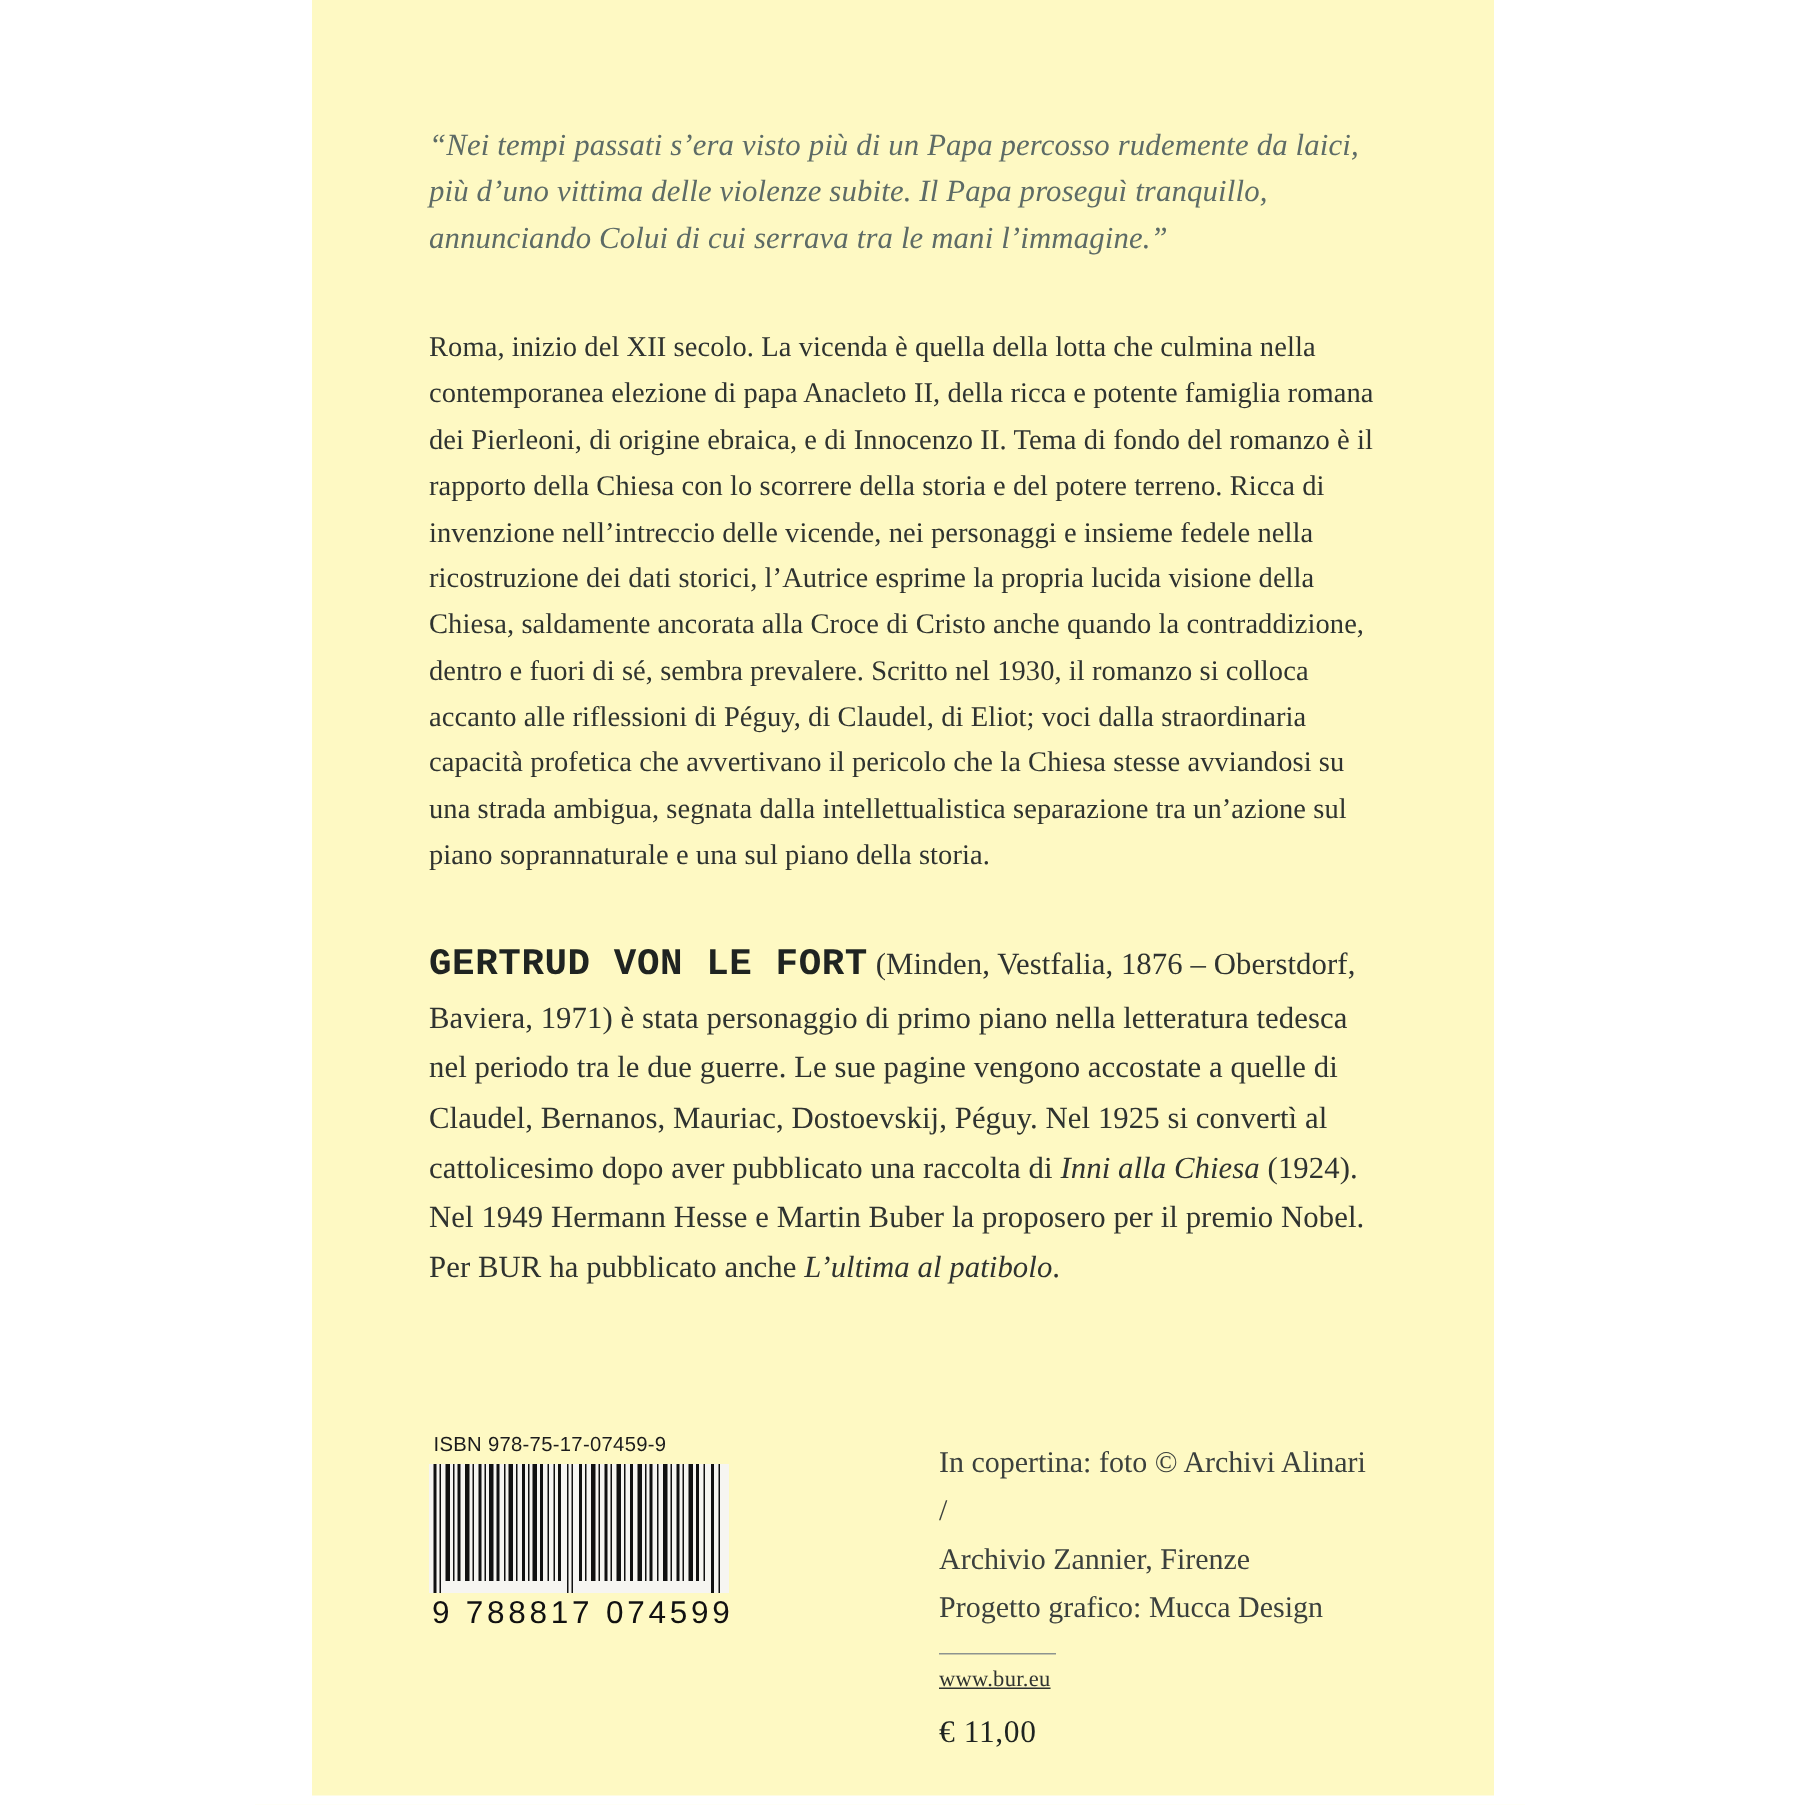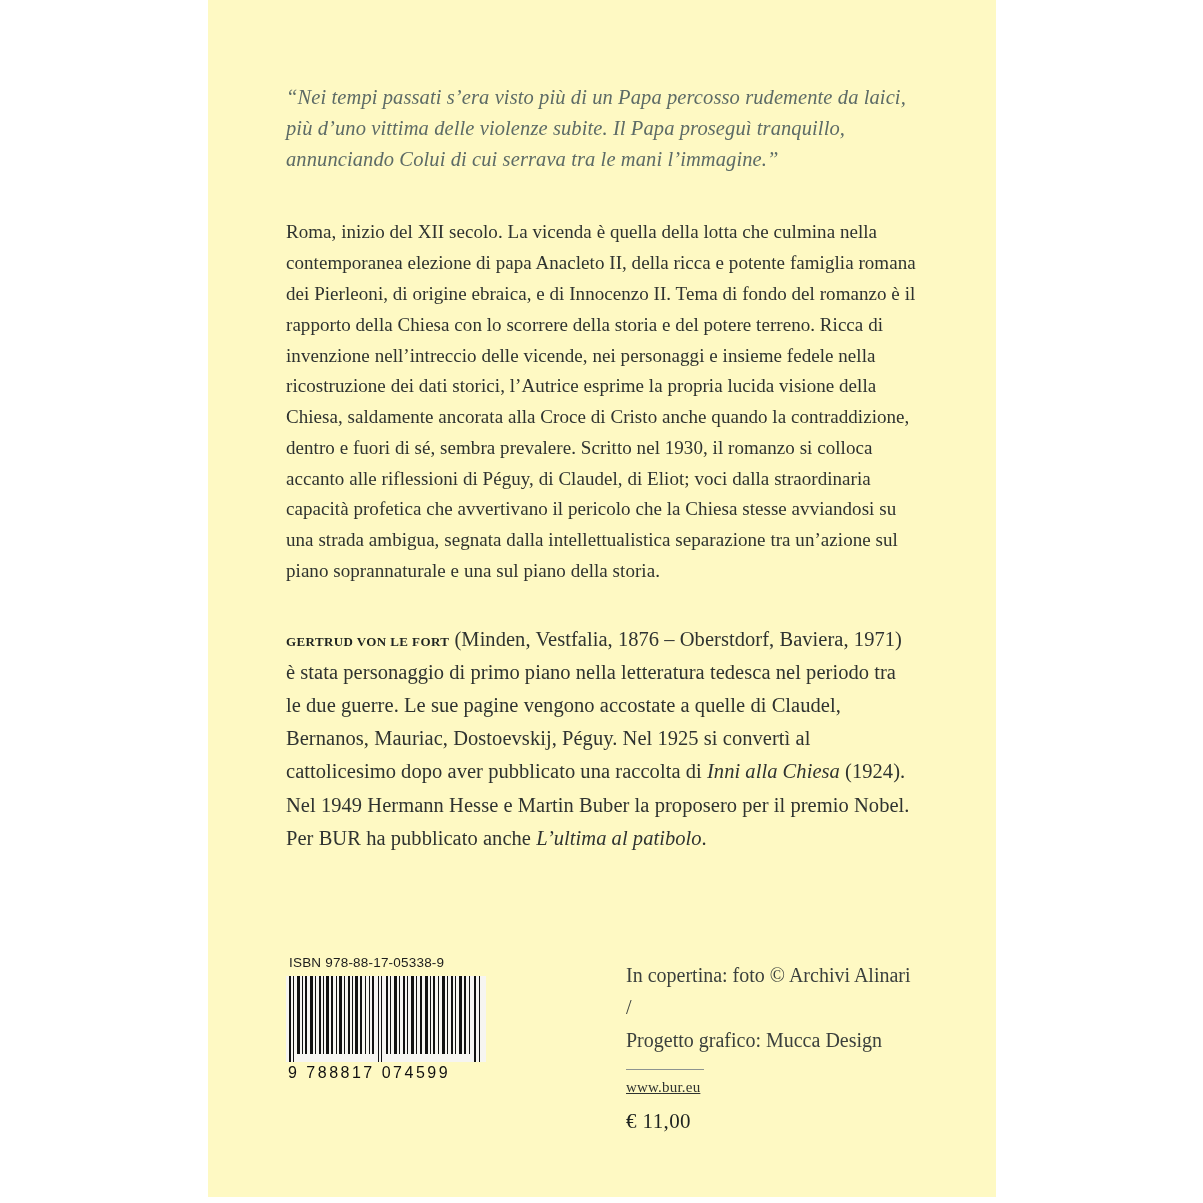--- a/index.html
+++ b/index.html
@@ -57,23 +57,23 @@
 
   .bio {
     font-family: "Liberation Serif", serif;
     font-size: 20.5px;
     line-height: 1.62;
     color: #2f3330;
     margin: 0;
     letter-spacing: 0.05px;
   }
   .bio .author-name {
-    font-family: Liberation Serif, serif;
+    font-family: Liberation Mono, monospace;
     font-weight: bold;
-    font-size: 13px;
+    font-size: 25px;
     letter-spacing: 0.4px;
     color: #1f2421;
     margin-top: 44px;
   }
   .bio em {
     font-style: italic;
   }
 
   
   #bottom {
@@ -98,21 +98,21 @@
     margin-bottom: 6px;
     padding-left: 3px;
   }
   .barcode {
     width: 200px;
     height: 86px;
     display: block;
   }
   .barcode-digits {
     font-family: "Liberation Sans", sans-serif;
-    font-size: 16px;
+    font-size: 21px;
     letter-spacing: 2.5px;
     color: #111111;
     margin-top: 2px;
     padding-left: 2px;
   }
 
   #credits-block {
     position: absolute;
     left: 340px;
     top: 4px;
@@ -156,21 +156,21 @@
 
       <p class="blurb">Roma, inizio del XII secolo. La vicenda è quella della lotta che culmina nella contemporanea elezione di papa Anacleto II, della ricca e potente famiglia romana dei Pierleoni, di origine ebraica, e di Innocenzo II. Tema di fondo del romanzo è il rapporto della Chiesa con lo scorrere della storia e del potere terreno. Ricca di invenzione nell’intreccio delle vicende, nei personaggi e insieme fedele nella ricostruzione dei dati storici, l’Autrice esprime la propria lucida visione della Chiesa, saldamente ancorata alla Croce di Cristo anche quando la contraddizione, dentro e fuori di sé, sembra prevalere. Scritto nel 1930, il romanzo si colloca accanto alle riflessioni di Péguy, di Claudel, di Eliot; voci dalla straordinaria capacità profetica che avvertivano il pericolo che la Chiesa stesse avviandosi su una strada ambigua, segnata dalla intellettualistica separazione tra un’azione sul piano soprannaturale e una sul piano della storia.</p>
 
       <p class="bio"><span class="author-name">GERTRUD VON LE FORT</span><span> (Minden, Vestfalia, 1876 – Oberstdorf, Baviera, 1971) è stata personaggio di primo piano nella letteratura tedesca nel periodo tra le due guerre. Le sue pagine vengono accostate a quelle di Claudel, Bernanos, Mauriac, Dostoevskij, Péguy. Nel 1925 si convertì al cattolicesimo dopo aver pubblicato una raccolta di </span><em>Inni alla Chiesa</em><span> (1924). Nel 1949 Hermann Hesse e Martin Buber la proposero per il premio Nobel. Per BUR ha pubblicato anche </span><em>L’ultima al patibolo</em><span>.</span></p>
 
     </div>
 
     <div id="bottom">
 
       <div id="isbn-block">
-        <div class="isbn-text">ISBN 978-88-17-05338-9</div>
+        <div class="isbn-text">ISBN 978-75-17-07459-9</div>
         <svg class="barcode" viewBox="0 0 200 86" preserveAspectRatio="none">
           <rect x="0" y="0" width="200" height="86" fill="#f6f5f1"></rect>
           <g fill="#111111">
             <rect x="3" y="0" width="2" height="86"></rect>
             <rect x="7" y="0" width="1" height="86"></rect>
             <rect x="11" y="0" width="3" height="78"></rect>
             <rect x="16" y="0" width="1" height="78"></rect>
             <rect x="19" y="0" width="2" height="78"></rect>
             <rect x="24" y="0" width="3" height="78"></rect>
             <rect x="29" y="0" width="1" height="78"></rect>
@@ -212,20 +212,21 @@
             <rect x="183" y="0" width="1" height="78"></rect>
             <rect x="188" y="0" width="2" height="86"></rect>
             <rect x="193" y="0" width="1" height="86"></rect>
           </g>
         </svg>
         <div class="barcode-digits">9 788817 074599</div>
       </div>
 
       <div id="credits-block">
         <div class="credit-line">In copertina: foto © Archivi Alinari /</div>
+        <div class="credit-line">Archivio Zannier, Firenze</div>
         <div class="credit-line">Progetto grafico: Mucca Design</div>
         <div class="credits-rule"></div>
         <div class="website">www.bur.eu</div>
         <div class="price">€ 11,00</div>
       </div>
 
     </div>
   </div>
 </div>
 

